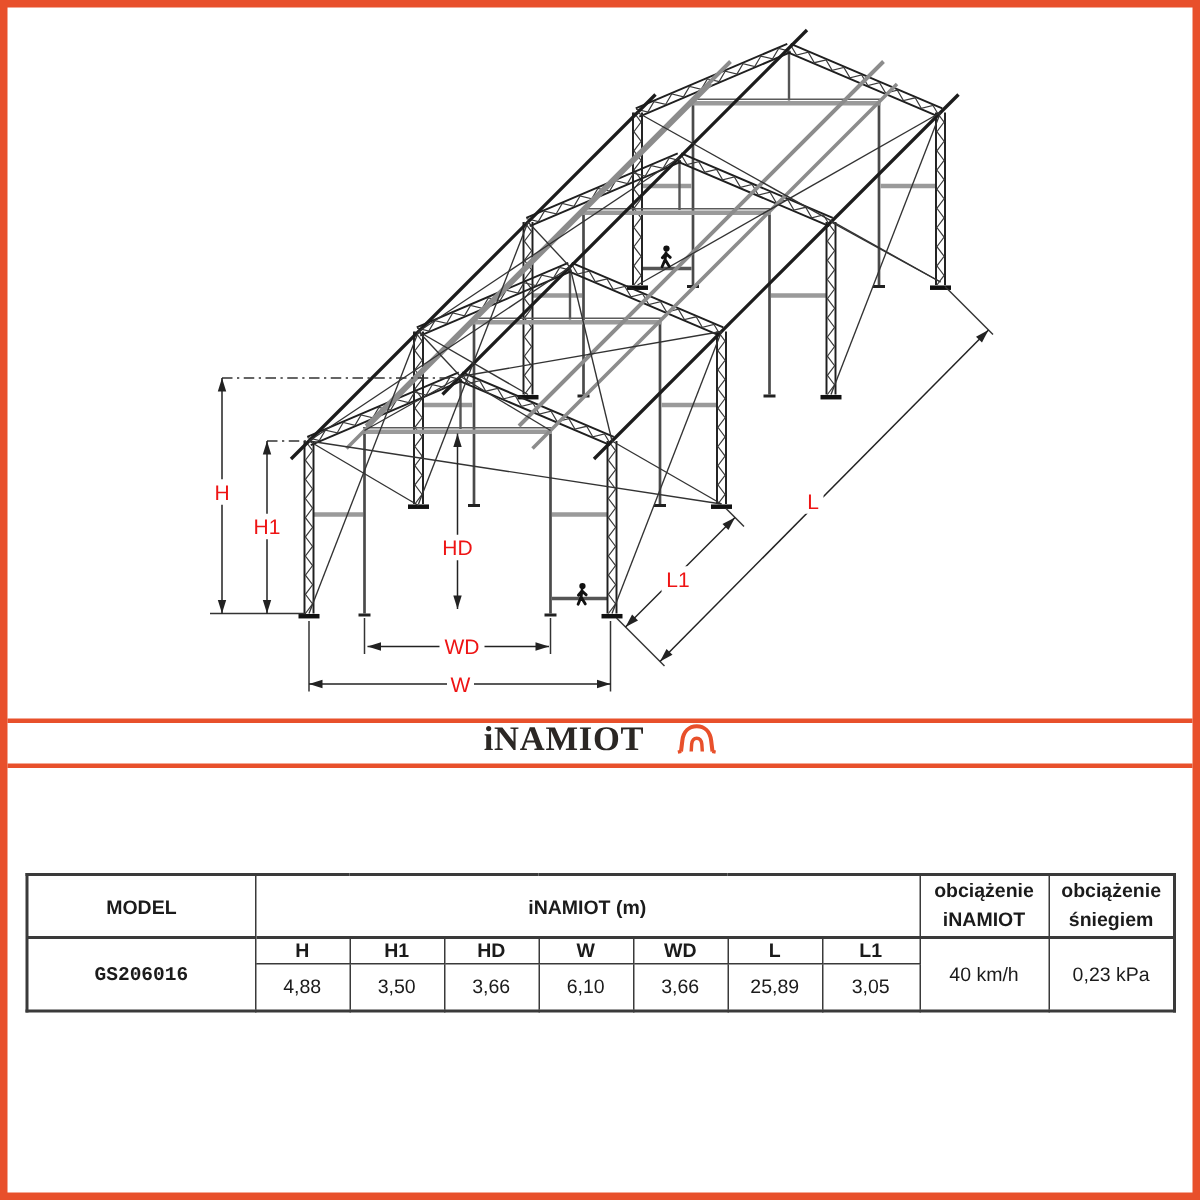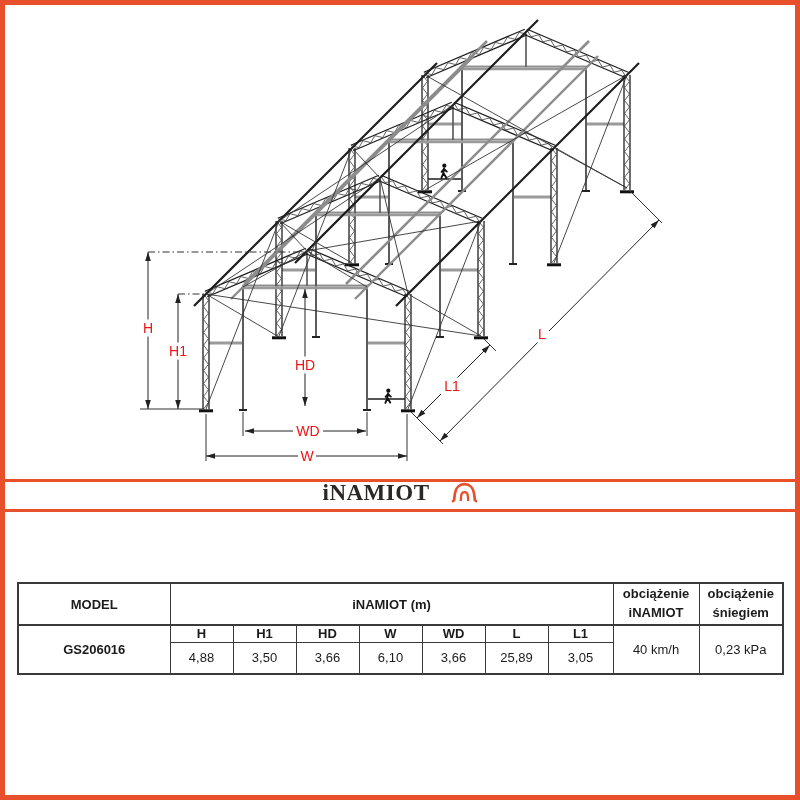--- a/index.html
+++ b/index.html
@@ -17,21 +17,21 @@
   .logo-icon{display:block;}
   table.spec{position:absolute;left:17px;top:582px;border-collapse:collapse;table-layout:fixed;
              border:2px solid #3a3a3a;background:#fff;}
   table.spec th,table.spec td{border:1px solid #3a3a3a;text-align:center;vertical-align:middle;
              padding:0;color:#1b1b1b;font-size:13px;overflow:hidden;}
   table.spec th{font-weight:700;}
   table.spec td{font-weight:400;}
   tr.r1 th{border-bottom-width:2px;height:40px;}
   tr.r2{height:17px;}
   tr.r3{height:32px;}
-  .model-value{font-size:15px;}
+  .model-value{font-size:15px;font-family:Liberation Mono, monospace;}
   .model-h{font-size:14px;margin-top:24px;}
   .load-h{line-height:1.45;font-size:13px;}
 </style>
 </head>
 <body>
 
 <div class="canvas">
 
   <div class="frame-border" style="border-color: rgb(232, 80, 43);"></div>
 

